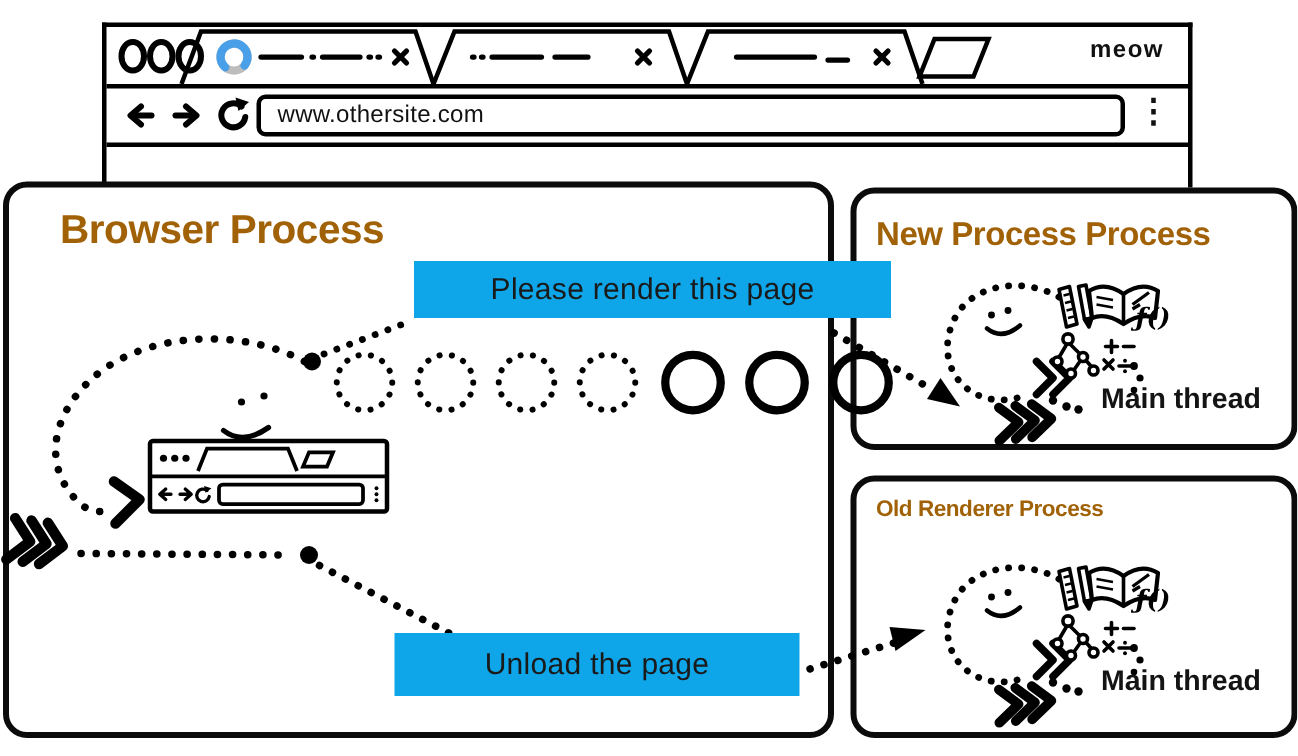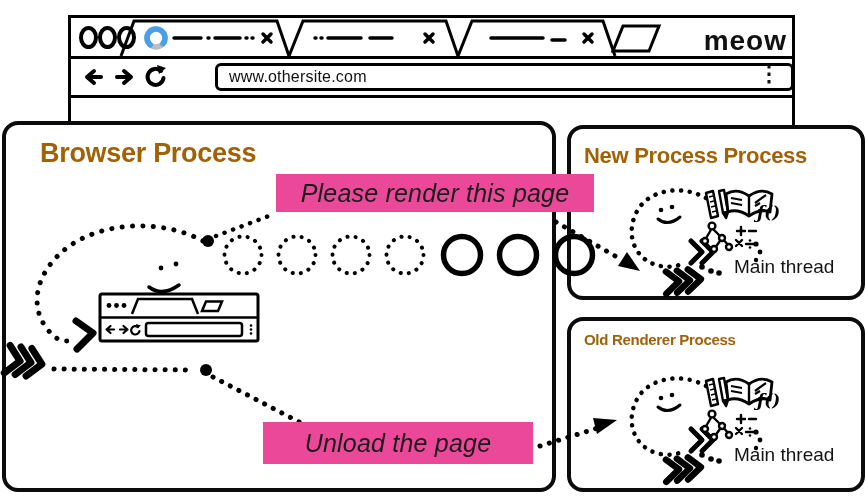--- a/index.html
+++ b/index.html
@@ -3,40 +3,40 @@
 <meta charset="utf-8">
 <style>
   html,body{margin:0;padding:0;background:#fff;}
   #canvas{position:relative;width:865px;height:504px;background:#fff;overflow:hidden;
           font-family:"Liberation Sans", sans-serif;color:#111;}
   .abs{position:absolute;}
   
   #chrome{left:68px;top:15px;width:721px;height:107px;border:3px solid #000;border-bottom:none;background:#fff;z-index:1;}
   #tabbar{position:relative;height:38px;border-bottom:3px solid #000;}
   .tl{position:absolute;top:8px;width:11px;height:15px;border:4px solid #000;border-radius:50%;background:#fff;}
-  #brand{position:absolute;right:5px;top:7px;font-size:28px;font-weight:600;letter-spacing:1px;}
+  #brand{position:absolute;right:16px;top:7px;font-size:16px;font-weight:600;letter-spacing:1px;}
   #navbar{position:relative;height:36px;border-bottom:3px solid #000;}
   #urlbox{position:absolute;left:100px;top:4px;width:562px;height:22px;border:3px solid #000;border-radius:6px;
-          font-size:16px;font-weight:500;line-height:22px;padding-left:11px;letter-spacing:.2px;margin-left:44px;}
+          font-size:16px;font-weight:500;line-height:22px;padding-left:11px;letter-spacing:.2px;}
   #kebab{position:absolute;right:12px;top:2px;font-size:22px;font-weight:900;}
   
   .pbox{border:4px solid #0b0b0b;border-radius:16px;background:#fff;z-index:2;}
   #browser-box{left:2px;top:121px;width:546px;height:363px;}
   #new-box{left:567px;top:125px;width:290px;height:167px;}
   #old-box{left:567px;top:317px;width:290px;height:167px;}
   .ptitle{font-weight:700;color:#a16207;z-index:4;letter-spacing:-0.3px;}
   #browser-title{left:40px;top:138px;font-size:27px;}
   #new-title{left:584px;top:143px;font-size:22px;}
   #old-title{left:584px;top:331px;font-size:15px;}
   
-  .msg{background:#ec4899;color:#1a1a1a;display:flex;align-items:center;justify-content:center;
-       font-size:25px;z-index:5;letter-spacing:.2px;font-style:italic;}
+  .msg{background:#0ea5e9;color:#1a1a1a;display:flex;align-items:center;justify-content:center;
+       font-size:20px;z-index:5;letter-spacing:.2px;}
   #msg-render{left:276px;top:174px;width:318px;height:38px;}
   #msg-unload{left:263px;top:422px;width:270px;height:42px;text-align:right;}
-  .thread-label{font-weight:400;color:#141414;z-index:4;}
+  .thread-label{font-weight:700;color:#141414;z-index:4;}
   #ui-thread{left:134px;top:341px;width:96px;text-align:center;font-size:18px;}
   #main-thread-new{left:734px;top:256px;font-size:19px;}
   #main-thread-old{left:734px;top:444px;font-size:19px;}
   .fjs{font-family:"DejaVu Serif", serif;font-style:italic;font-weight:700;font-size:17px;z-index:4;color:#000;}
   #fjs-new{left:757px;top:202px;}
   #fjs-old{left:757px;top:390px;}
   
   #art{left:0;top:0;z-index:3;pointer-events:none;}
 </style>
 </head>

